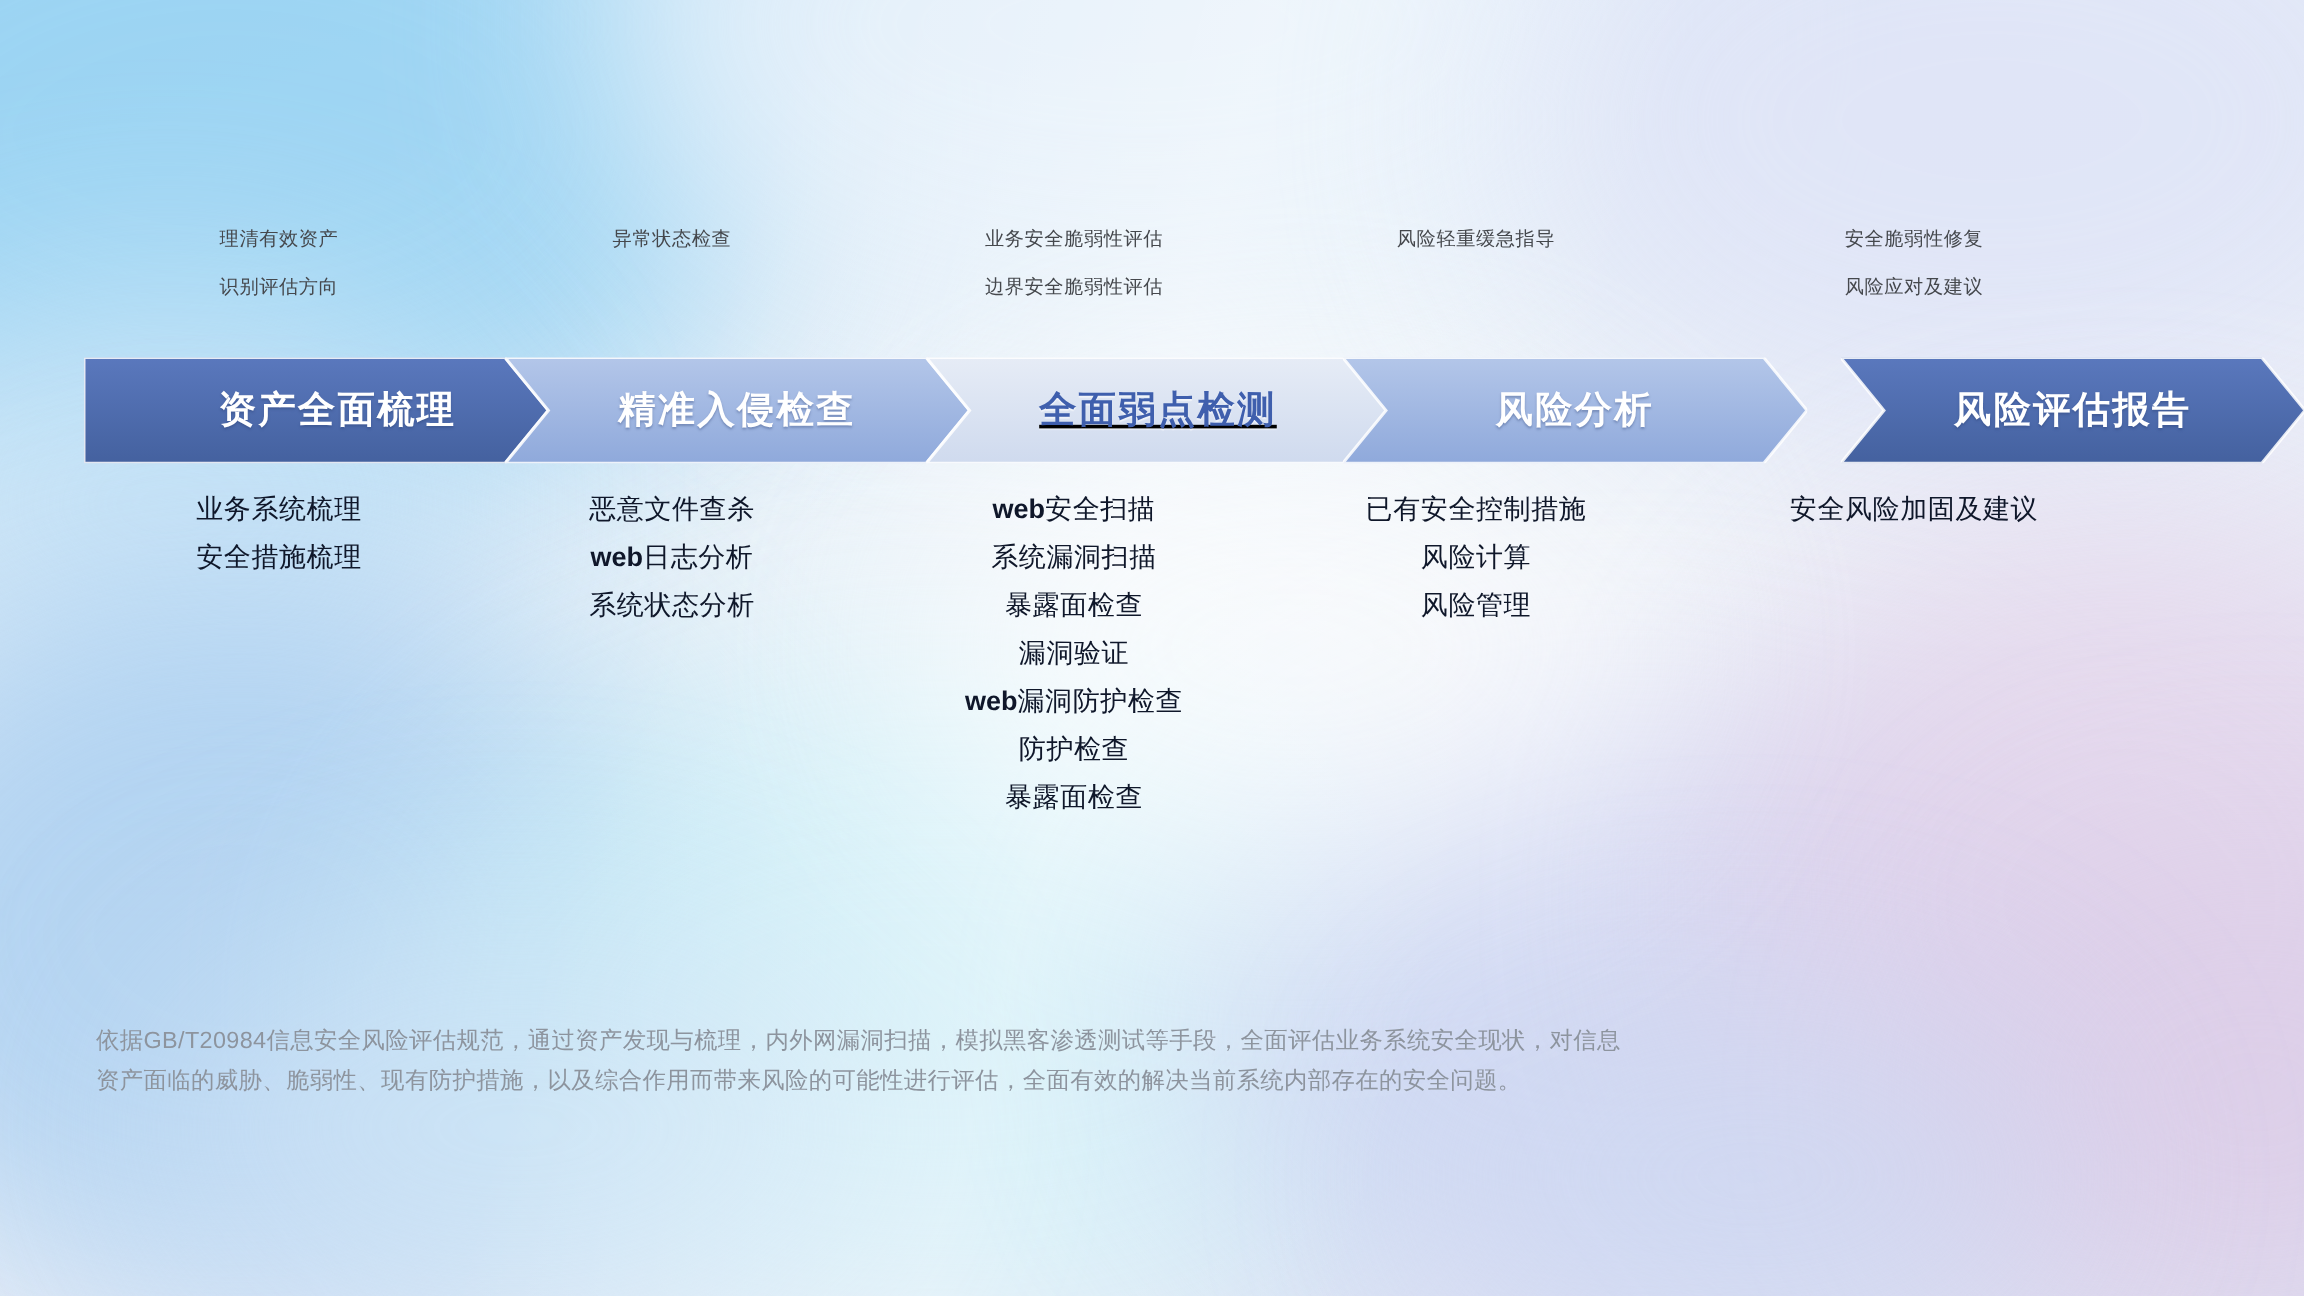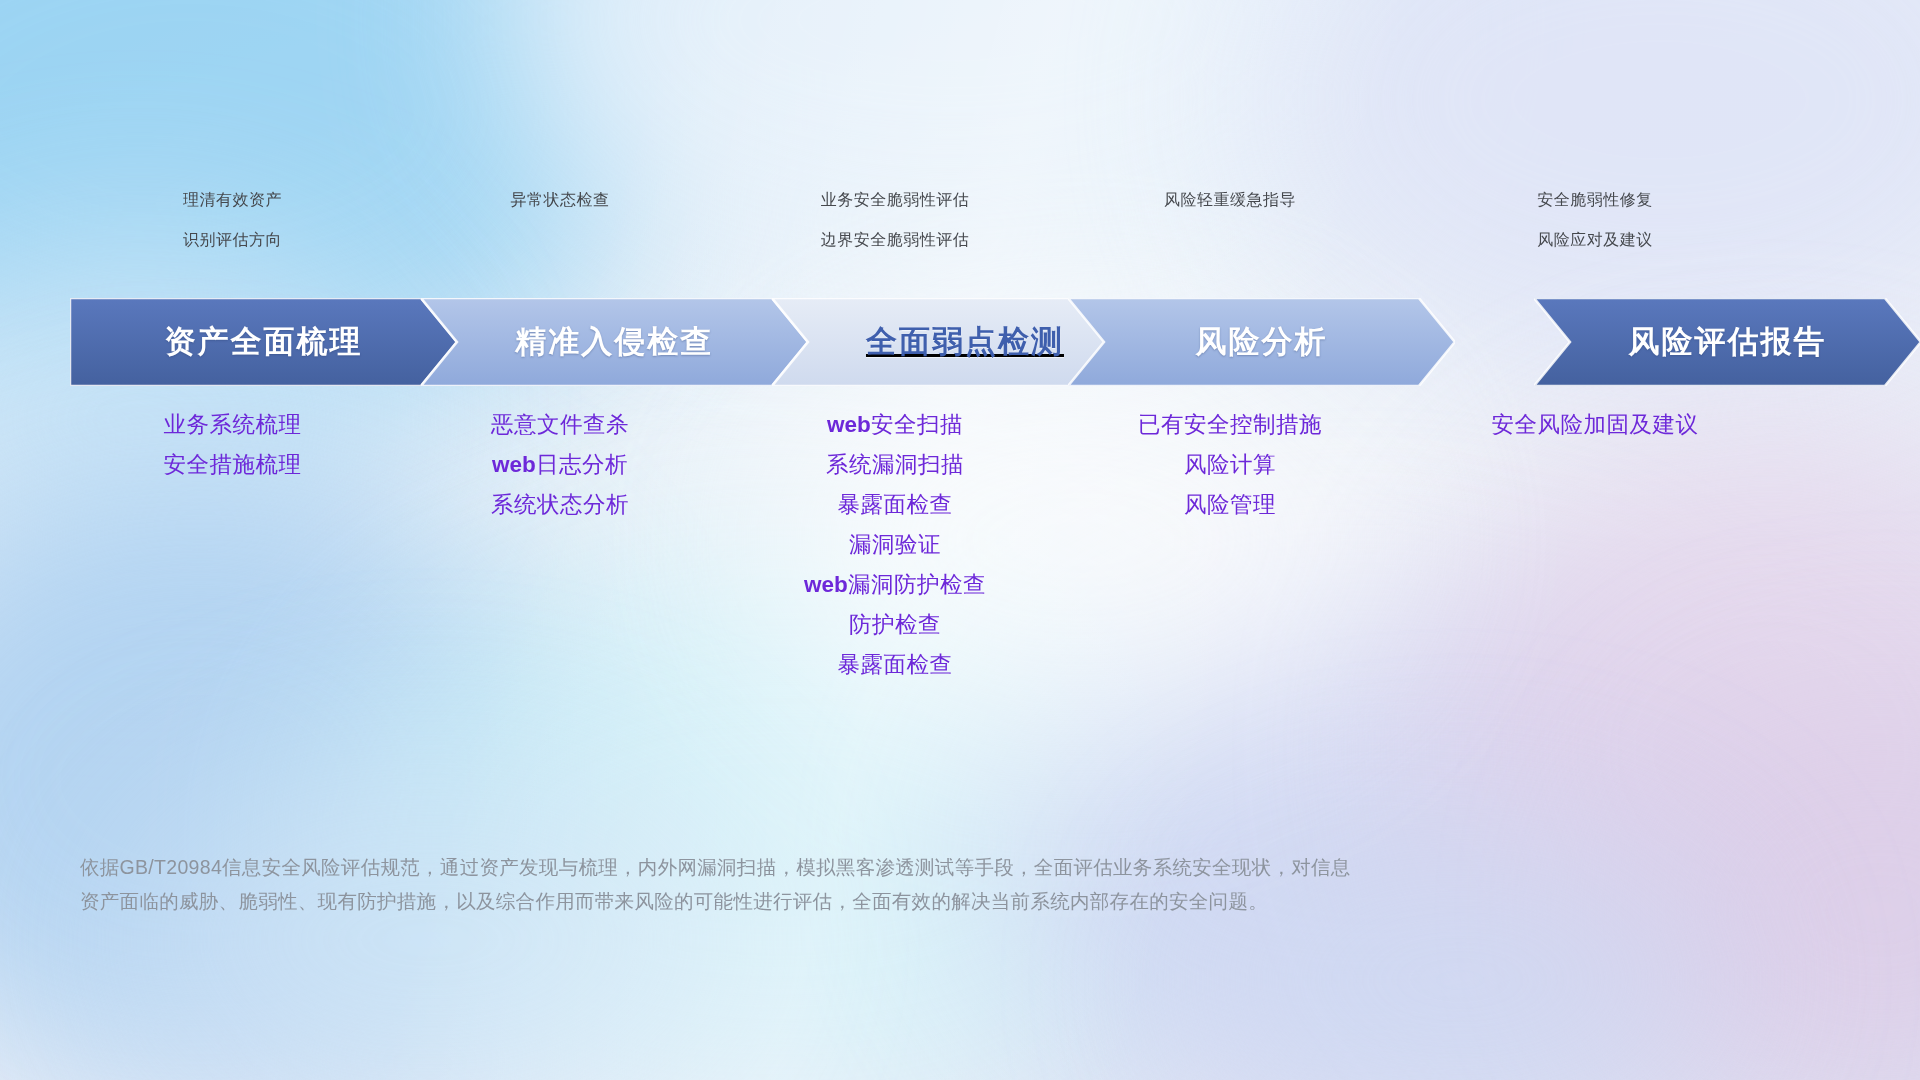--- a/index.html
+++ b/index.html
@@ -56,21 +56,21 @@
   .top-item {
     font-size: 16px;
     color: #45484d;
     line-height: 40px;
     white-space: nowrap;
     letter-spacing: .5px;
   }
 
   .bot-item {
     font-size: 22.5px;
-    color: #6d28d9;
+    color: #0f172a;
     line-height: 40px;
     white-space: nowrap;
     letter-spacing: .5px;
   }
   .bot-item b { font-weight: 700; letter-spacing: 0; }
 
   
   #banner {
     position: absolute;
     left: 70px; top: 298px;
@@ -128,21 +128,21 @@
       <div class="col">
         <div class="top-item">风险轻重缓急指导</div>
       </div>
       <div class="col">
         <div class="top-item">安全脆弱性修复</div>
         <div class="top-item">风险应对及建议</div>
       </div>
     </div>
 
   <div id="banner">
-      <div class="seg" style="left: 0px; width: 386.8px;">
+      <div class="seg" style="left: 0px; width: 386.8px; padding-left: 18px;">
         <svg class="shape" width="386.8" height="88" viewBox="0 0 386.8 88">
           <defs>
             <linearGradient id="grad0" x1="0" y1="0" x2="0" y2="1">
               <stop offset="0%" stop-color="#5a78bd"></stop>
               <stop offset="100%" stop-color="#44619f"></stop>
             </linearGradient>
           </defs>
           <polygon points="0,0 350.8,0 386.8,44 350.8,88 0,88" fill="url(#grad0)" stroke="rgba(255,255,255,.85)" stroke-width="2.5"></polygon>
         </svg>
         <span class="label lbl-white" style="margin-right: 0px;">资产全面梳理</span>
@@ -164,21 +164,21 @@
           <defs>
             <linearGradient id="grad2" x1="0" y1="0" x2="0" y2="1">
               <stop offset="0%" stop-color="#e6ecf6"></stop>
               <stop offset="100%" stop-color="#cfdaee"></stop>
             </linearGradient>
           </defs>
           <polygon points="0,0 350.8,0 386.8,44 350.8,88 0,88 36,44" fill="url(#grad2)" stroke="rgba(255,255,255,.85)" stroke-width="2.5"></polygon>
         </svg>
         <span class="label lbl-blue" style="margin-right: 0px;">全面弱点检测</span>
       </div>
-      <div class="seg" style="left: 998px; width: 386.8px; font-family: Liberation Mono, monospace;">
+      <div class="seg" style="left: 1049px; width: 386.8px; font-family: Liberation Mono, monospace;">
         <svg class="shape" width="386.8" height="88" viewBox="0 0 386.8 88">
           <defs>
             <linearGradient id="grad3" x1="0" y1="0" x2="0" y2="1">
               <stop offset="0%" stop-color="#b3c6e9"></stop>
               <stop offset="100%" stop-color="#8fa9db"></stop>
             </linearGradient>
           </defs>
           <polygon points="0,0 350.8,0 386.8,44 350.8,88 0,88 36,44" fill="url(#grad3)" stroke="rgba(255,255,255,.85)" stroke-width="2.5"></polygon>
         </svg>
         <span class="label lbl-white" style="margin-right: 0px;">风险分析</span>

